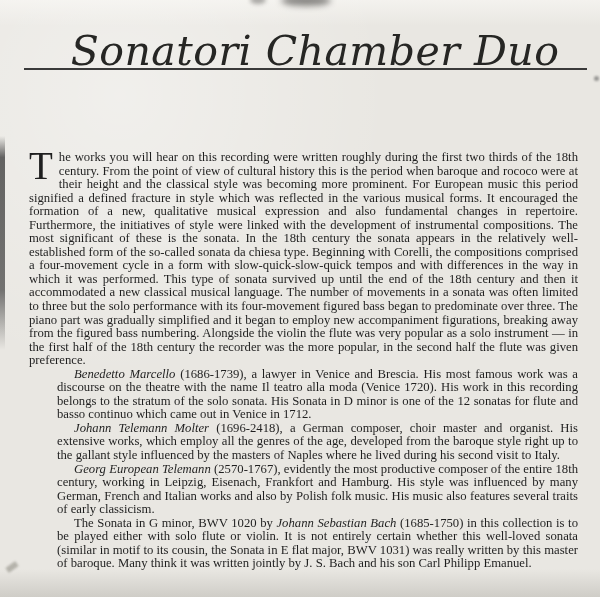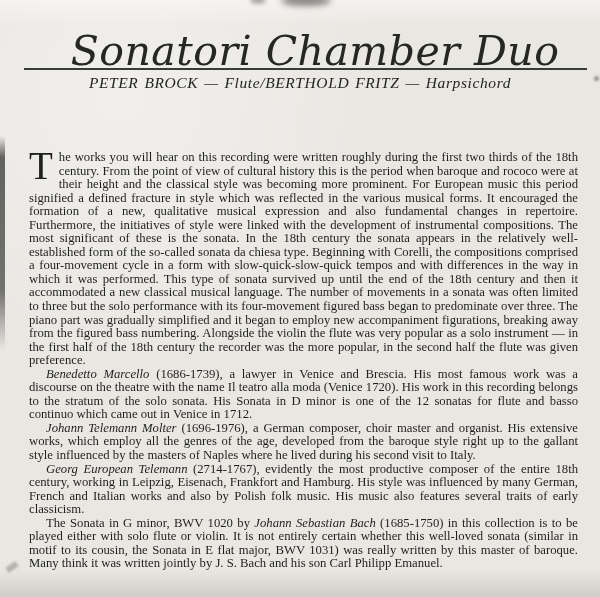--- a/index.html
+++ b/index.html
@@ -55,43 +55,42 @@
     color:#242424;
   }
 
   
   .body-text {
     position:absolute; top:151px; left:29px; width:549px;
     font-size:12.7px; line-height:13.55px;
     text-align:justify;
   }
   .para { margin:0; }
-  .para.indent { text-indent:17px; }
+  .para.indent { text-indent:17px;margin-left:28px; }
   .drop-cap {
     float:left;
     font-size:39px; line-height:27px;
     padding:1px 6px 0 0;
     font-family:"Liberation Serif", serif;
   }
   .para i { font-style:italic; }
 </style>
 </head>
 <body>
 
 <div class="page" style="--paper: #e9e7e2; --ink: #1f1f1f; --rule: #3a3a3a;">
   <div class="smudge-a"></div>
   <div class="smudge-b"></div>
   <div class="left-shadow"></div>
   <div class="speck-right"></div>
   <div class="speck-bottom"></div>
 
   <h1 class="title">Sonatori Chamber Duo</h1>
   <div class="rule"></div>
-  <div class="subtitle">PETER BROCK — Flute/BERTHOLD FRITZ — Harpsichord</div>
 
   <div class="body-text">
       <p class="para"><span class="drop-cap">T</span><span>he works you will hear on this recording were written roughly during the first two thirds of the 18th century. From the point of view of cultural history this is the period when baroque and rococo were at their height and the classical style was becoming more prominent. For European music this period signified a defined fracture in style which was reflected in the various musical forms. It encouraged the formation of a new, qualitative musical expression and also fundamental changes in repertoire. Furthermore, the initiatives of style were linked with the development of instrumental compositions. The most significant of these is the sonata. In the 18th century the sonata appears in the relatively well- established form of the so-called sonata da chiesa type. Beginning with Corelli, the compositions comprised a four-movement cycle in a form with slow-quick-slow-quick tempos and with differences in the way in which it was performed. This type of sonata survived up until the end of the 18th century and then it accommodated a new classical musical language. The number of movements in a sonata was often limited to three but the solo performance with its four-movement figured bass began to predominate over three. The piano part was gradually simplified and it began to employ new accompaniment figurations, breaking away from the figured bass numbering. Alongside the violin the flute was very popular as a solo instrument — in the first half of the 18th century the recorder was the more popular, in the second half the flute was given preference.</span></p>
       <p class="para indent"><i>Benedetto Marcello </i><span>(1686-1739), a lawyer in Venice and Brescia. His most famous work was a discourse on the theatre with the name Il teatro alla moda (Venice 1720). His work in this recording belongs to the stratum of the solo sonata. His Sonata in D minor is one of the 12 sonatas for flute and basso continuo which came out in Venice in 1712.</span></p>
-      <p class="para indent"><i>Johann Telemann Molter </i><span>(1696-1976), a German composer, choir master and organist. His extensive works, which employ all the genres of the age, developed from the baroque style right up to the gallant style influenced by the masters of Naples where he lived during his second visit to Italy.</span></p>
-      <p class="para indent"><i>Georg European Telemann </i><span>(2714-1767), evidently the most productive composer of the entire 18th century, working in Leipzig, Eisenach, Frankfort and Hamburg. His style was influenced by many German, French and Italian works and also by Polish folk music. His music also features several traits of early classicism.</span></p>
+      <p class="para indent"><i>Johann Telemann Molter </i><span>(1696-2418), a German composer, choir master and organist. His extensive works, which employ all the genres of the age, developed from the baroque style right up to the gallant style influenced by the masters of Naples where he lived during his second visit to Italy.</span></p>
+      <p class="para indent"><i>Georg European Telemann </i><span>(2570-1767), evidently the most productive composer of the entire 18th century, working in Leipzig, Eisenach, Frankfort and Hamburg. His style was influenced by many German, French and Italian works and also by Polish folk music. His music also features several traits of early classicism.</span></p>
       <p class="para indent"><span>The Sonata in G minor, BWV 1020 by </span><i>Johann Sebastian Bach </i><span>(1685-1750) in this collection is to be played either with solo flute or violin. It is not entirely certain whether this well-loved sonata (similar in motif to its cousin, the Sonata in E flat major, BWV 1031) was really written by this master of baroque. Many think it was written jointly by J. S. Bach and his son Carl Philipp Emanuel.</span></p>
     </div>
 </div>
 
 </body></html>

